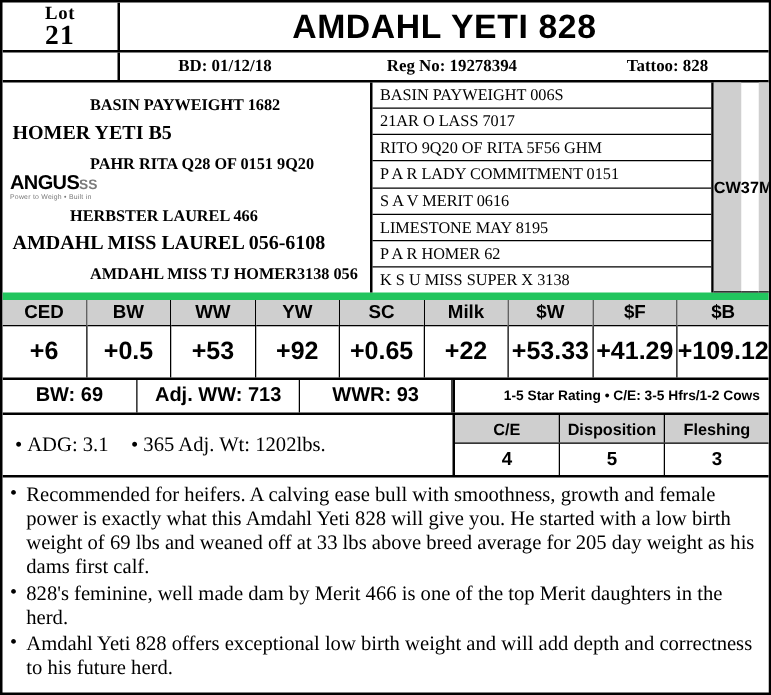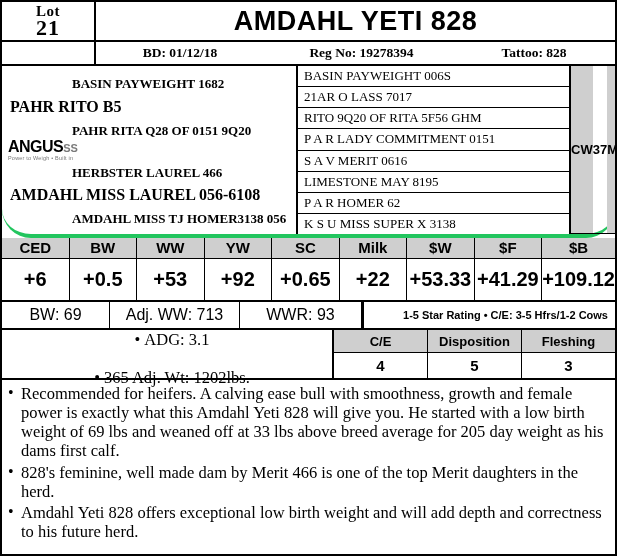--- a/index.html
+++ b/index.html
@@ -80,23 +80,22 @@
     justify-content: center;
     font-weight: bold;
   }
   .id-bd { width: 168px; }
   .id-reg { flex: 1; }
   .id-tattoo { width: 150px; padding-right: 6px; justify-content: flex-end; text-align: right; }
 
   
   .ped-wrap {
     display: flex;
-    border-bottom: 4px solid #22c55e;
+    border-bottom: 6px solid #22c55e;
     height: 168px;
-    border-radius: 29px;
   }
   .ped-left {
     width: 296px;
     border-right: 2px solid #000;
     position: relative;
     box-sizing: border-box;
   }
   .ped-mid {
     flex: 1;
     border-right: 2px solid #000;
@@ -116,21 +115,21 @@
   .ped-mid .pm:last-child { border-bottom: none; }
 
   .ped-left .pl {
     position: absolute;
     font-weight: bold;
     white-space: nowrap;
   }
   .pl-sire-sire  { left: 70px; top: 10px;  font-size: 13px; }
   .pl-sire       { left: 8px;  top: 32px;  font-size: 16px; }
   .pl-sire-dam   { left: 70px; top: 57px;  font-size: 13px; }
-  .pl-dam-sire   { left: 70px; top: 99px;  font-size: 13px; text-align: center; }
+  .pl-dam-sire   { left: 54px; top: 99px;  font-size: 13px; text-align: center; }
   .pl-dam        { left: 8px;  top: 120px; font-size: 16px; }
   .pl-dam-dam    { left: 70px; top: 145px; font-size: 13px; }
 
   .angus-logo {
     position: absolute;
     left: 6px;
     top: 72px;
     width: 78px;
   }
   .angus-logo .a-main {
@@ -223,21 +222,21 @@
     width: 362px;
     display: flex;
     border-right: 2px solid #000;
     box-sizing: border-box;
   }
   .stats-left .sl {
     display: flex;
     align-items: center;
     justify-content: center;
     font-family: "Liberation Sans", sans-serif;
-    font-weight: normal;
+    font-weight: bold;
     font-size: 16px;
     border-right: 1px solid #000;
     box-sizing: border-box;
   }
   .sl-bw { flex: 0 0 108px; }
   .sl-adjww { flex: 0 0 130px; }
   .sl-wwr { flex: 1; border-right: none; }
   .stars {
     flex: 1;
     display: flex;
@@ -249,29 +248,28 @@
     margin-left: 32px;
   }
 
   
   .adgrow {
     display: flex;
     border-bottom: 2px solid #000;
     height: 48px;
   }
   .adg-left {
-    width: 332px;
+    width: 362px;
     border-right: 2px solid #000;
     box-sizing: border-box;
     display: flex;
     align-items: center;
     padding-left: 10px;
     font-size: 16.5px;
     gap: 18px;
-    flex-direction: column;
   }
   .adg-left .bullet { margin-right: 4px; }
   .ce-table {
     flex: 1;
     display: flex;
     flex-direction: column;
   }
   .ce-table .ce-head,
   .ce-table .ce-body {
     display: flex;
@@ -325,21 +323,21 @@
   <div class="idrow">
     <div class="spacer"></div>
     <div class="cell id-bd">BD: 01/12/18</div>
     <div class="cell id-reg">Reg No: 19278394</div>
     <div class="cell id-tattoo">Tattoo: 828</div>
   </div>
 
   <div class="ped-wrap">
     <div class="ped-left">
       <div class="pl pl-sire-sire">BASIN PAYWEIGHT 1682</div>
-      <div class="pl pl-sire">PAHR RITO B5</div>
+      <div class="pl pl-sire">HOMER YETI B5</div>
       <div class="pl pl-sire-dam">PAHR RITA Q28 OF 0151 9Q20</div>
       <div class="pl pl-dam-sire">HERBSTER LAUREL 466</div>
       <div class="pl pl-dam">AMDAHL MISS LAUREL 056-6108</div>
       <div class="pl pl-dam-dam">AMDAHL MISS TJ HOMER3138 056</div>
       <div class="angus-logo">
         <div>
           <span class="a-main">ANGUS</span><span class="a-ss">SS</span>
         </div>
         <div class="a-tag">Power to Weigh • Built in</div>
       </div>

